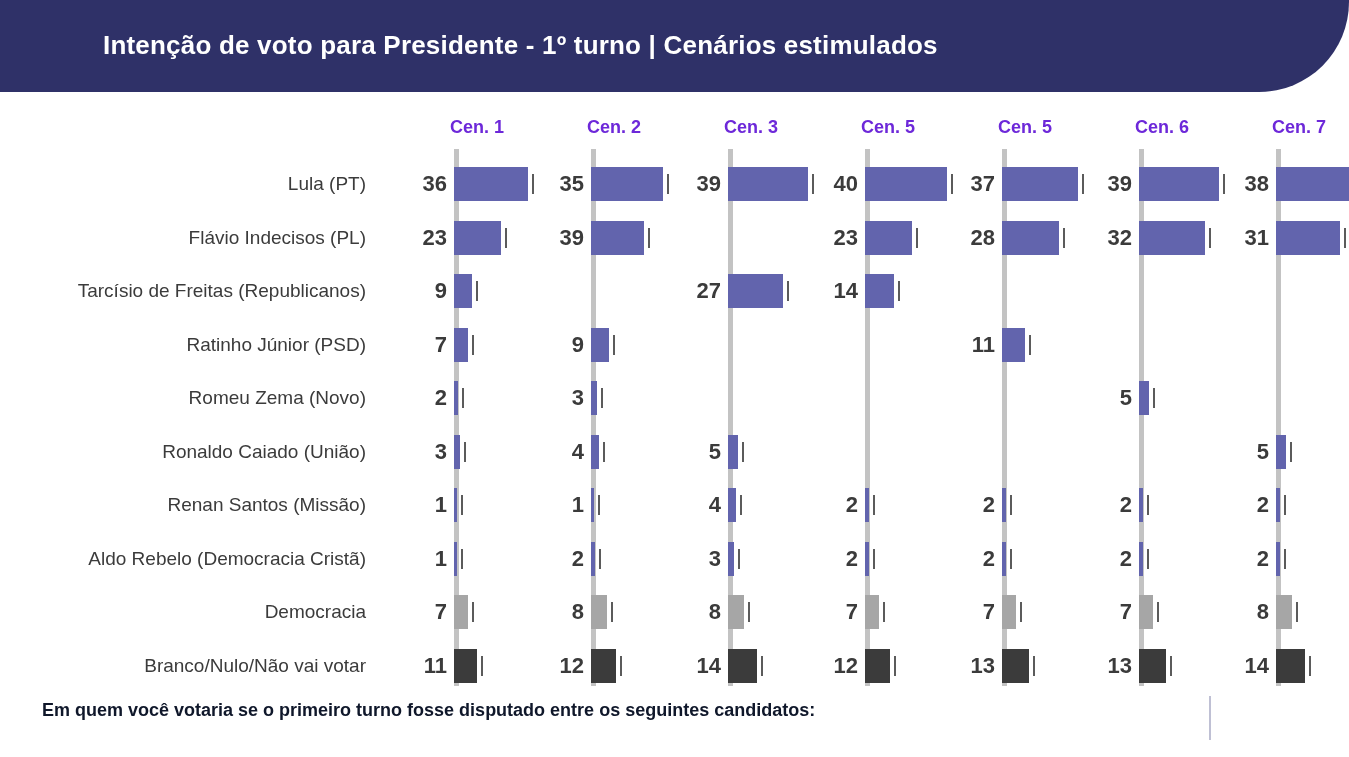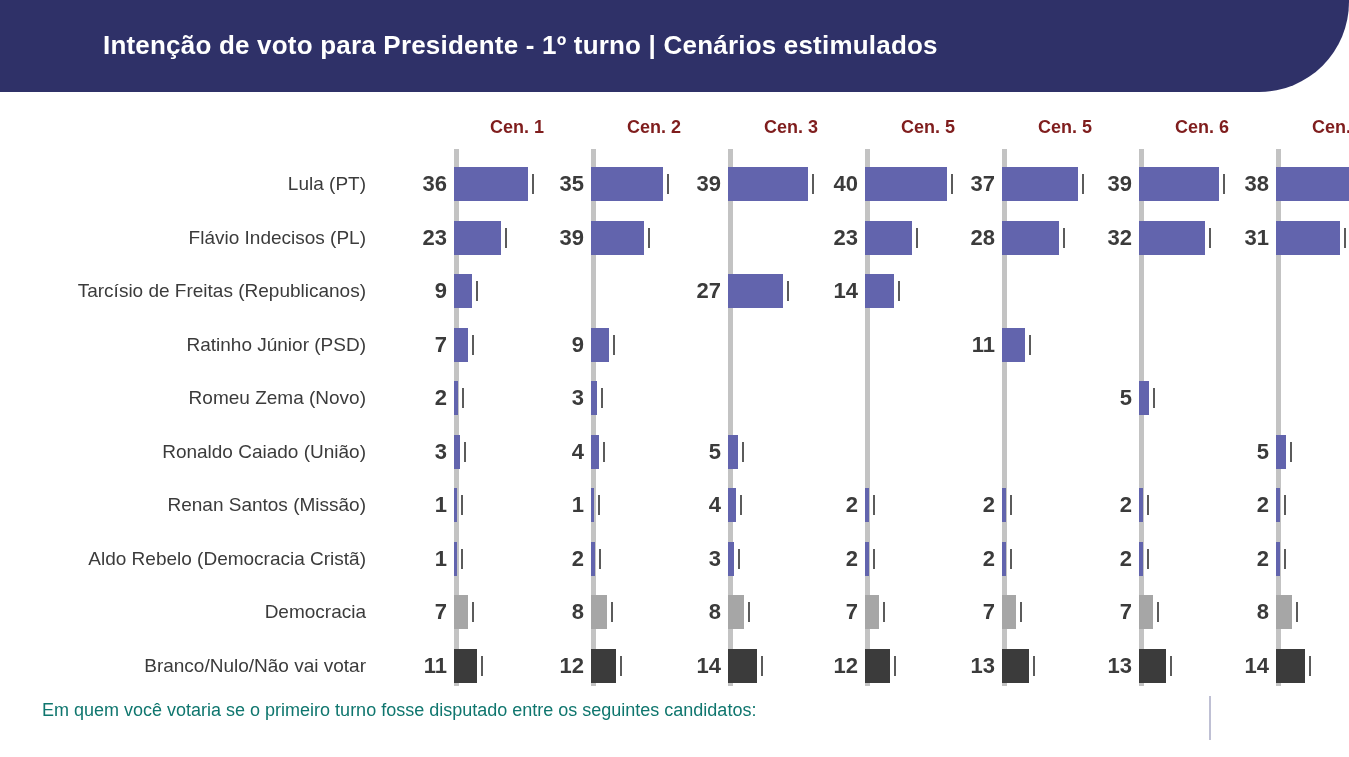--- a/index.html
+++ b/index.html
@@ -65,24 +65,24 @@
   .scen {
     position: absolute;
     top: 0;
     width: 138px;
   }
   .scen-header {
     position: absolute;
     top: 25px;
     left: 0;
     width: 100%;
-    text-align: right;
+    text-align: center;
     font-size: 18px;
     font-weight: bold;
-    color: #7f1d1d;
+    color: #6d28d9;
     padding-left: 4px;
     box-sizing: border-box;
   }
   .axis {
     position: absolute;
     top: 57px;
     width: 5px;
     background: #c3c3c3;
     left: 48px;
   }
@@ -118,22 +118,23 @@
     height: 20px;
     background: #5b5b5b;
   }
 
   
   .footer-note {
     position: absolute;
     left: 42px;
     top: 700px;
     font-size: 18px;
-    color: #0f766e;
+    color: #0f172a;
     white-space: nowrap;
+    font-weight: bold;
   }
 
   .logos {
     position: absolute;
     right: 18px;
     top: 692px;
     width: 250px;
     height: 56px;
   }
   .logo-genial {

